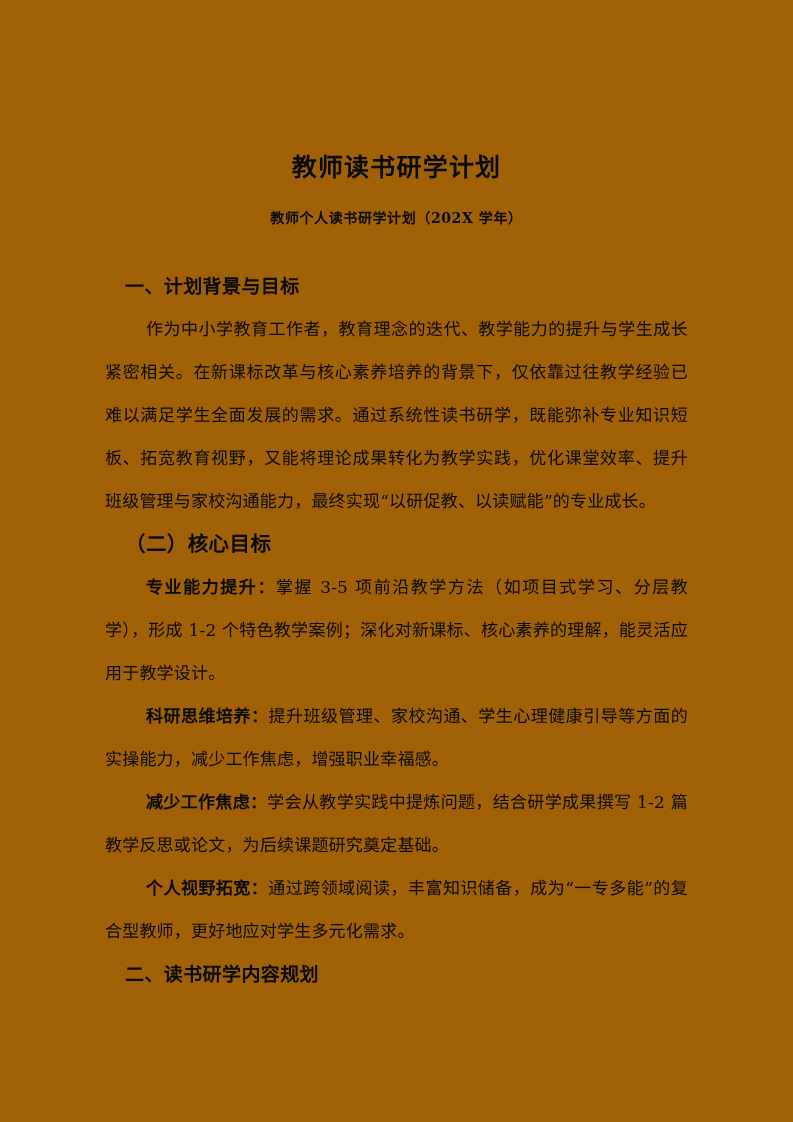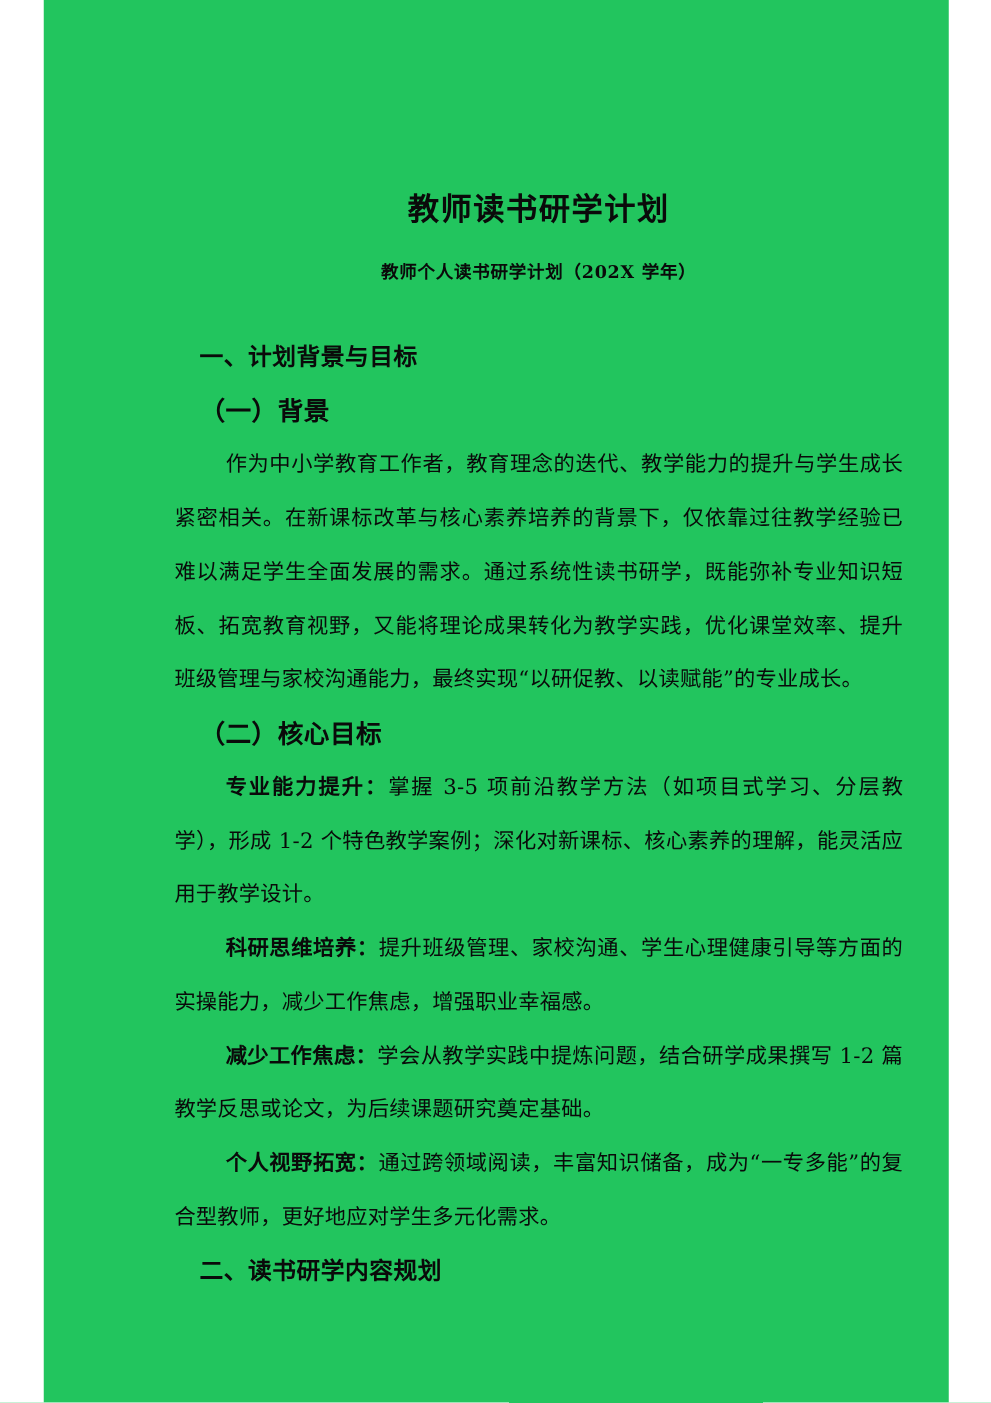--- a/index.html
+++ b/index.html
@@ -7,24 +7,24 @@
     margin: 0;
     padding: 0;
     background: #ffffff;
   }
   body {
     font-family: "DejaVu Serif", "Liberation Serif", serif;
     color: #0a0a0a;
   }
   .page {
     position: relative;
-    width: 724px;
+    width: 793px;
     height: 1122px;
     margin: 0 auto;
-    background: #22c55e;
+    background: #a16207;
     overflow: hidden;
     box-sizing: border-box;
   }
   .content {
     position: absolute;
     left: 105px;
     top: 0;
     width: 583px;
   }
   .doc-title {
@@ -87,21 +87,20 @@
   <div class="content">
 
     <h1 class="doc-title">教师读书研学计划</h1>
 
     <h2 class="doc-subtitle">教师个人读书研学计划（202X 学年）</h2>
 
     <div class="section-gap"></div>
 
     <p class="h1-heading">一、计划背景与目标</p>
 
-    <p class="h2-heading">（一）背景</p>
 
     <p class="body-para">作为中小学教育工作者，教育理念的迭代、教学能力的提升与学生成长紧密相关。在新课标改革与核心素养培养的背景下，仅依靠过往教学经验已难以满足学生全面发展的需求。通过系统性读书研学，既能弥补专业知识短板、拓宽教育视野，又能将理论成果转化为教学实践，优化课堂效率、提升班级管理与家校沟通能力，最终实现“以研促教、以读赋能”的专业成长。</p>
 
     <p class="h2-heading">（二）核心目标</p>
 
     <p class="body-para"><span class="lead">专业能力提升：</span><span>掌握 3-5 项前沿教学方法（如项目式学习、分层教学），形成 1-2 个特色教学案例；深化对新课标、核心素养的理解，能灵活应用于教学设计。</span></p>
 
     <p class="body-para"><span class="lead">科研思维培养：</span><span>提升班级管理、家校沟通、学生心理健康引导等方面的实操能力，减少工作焦虑，增强职业幸福感。</span></p>
 
     <p class="body-para"><span class="lead">减少工作焦虑：</span><span>学会从教学实践中提炼问题，结合研学成果撰写 1-2 篇教学反思或论文，为后续课题研究奠定基础。</span></p>

